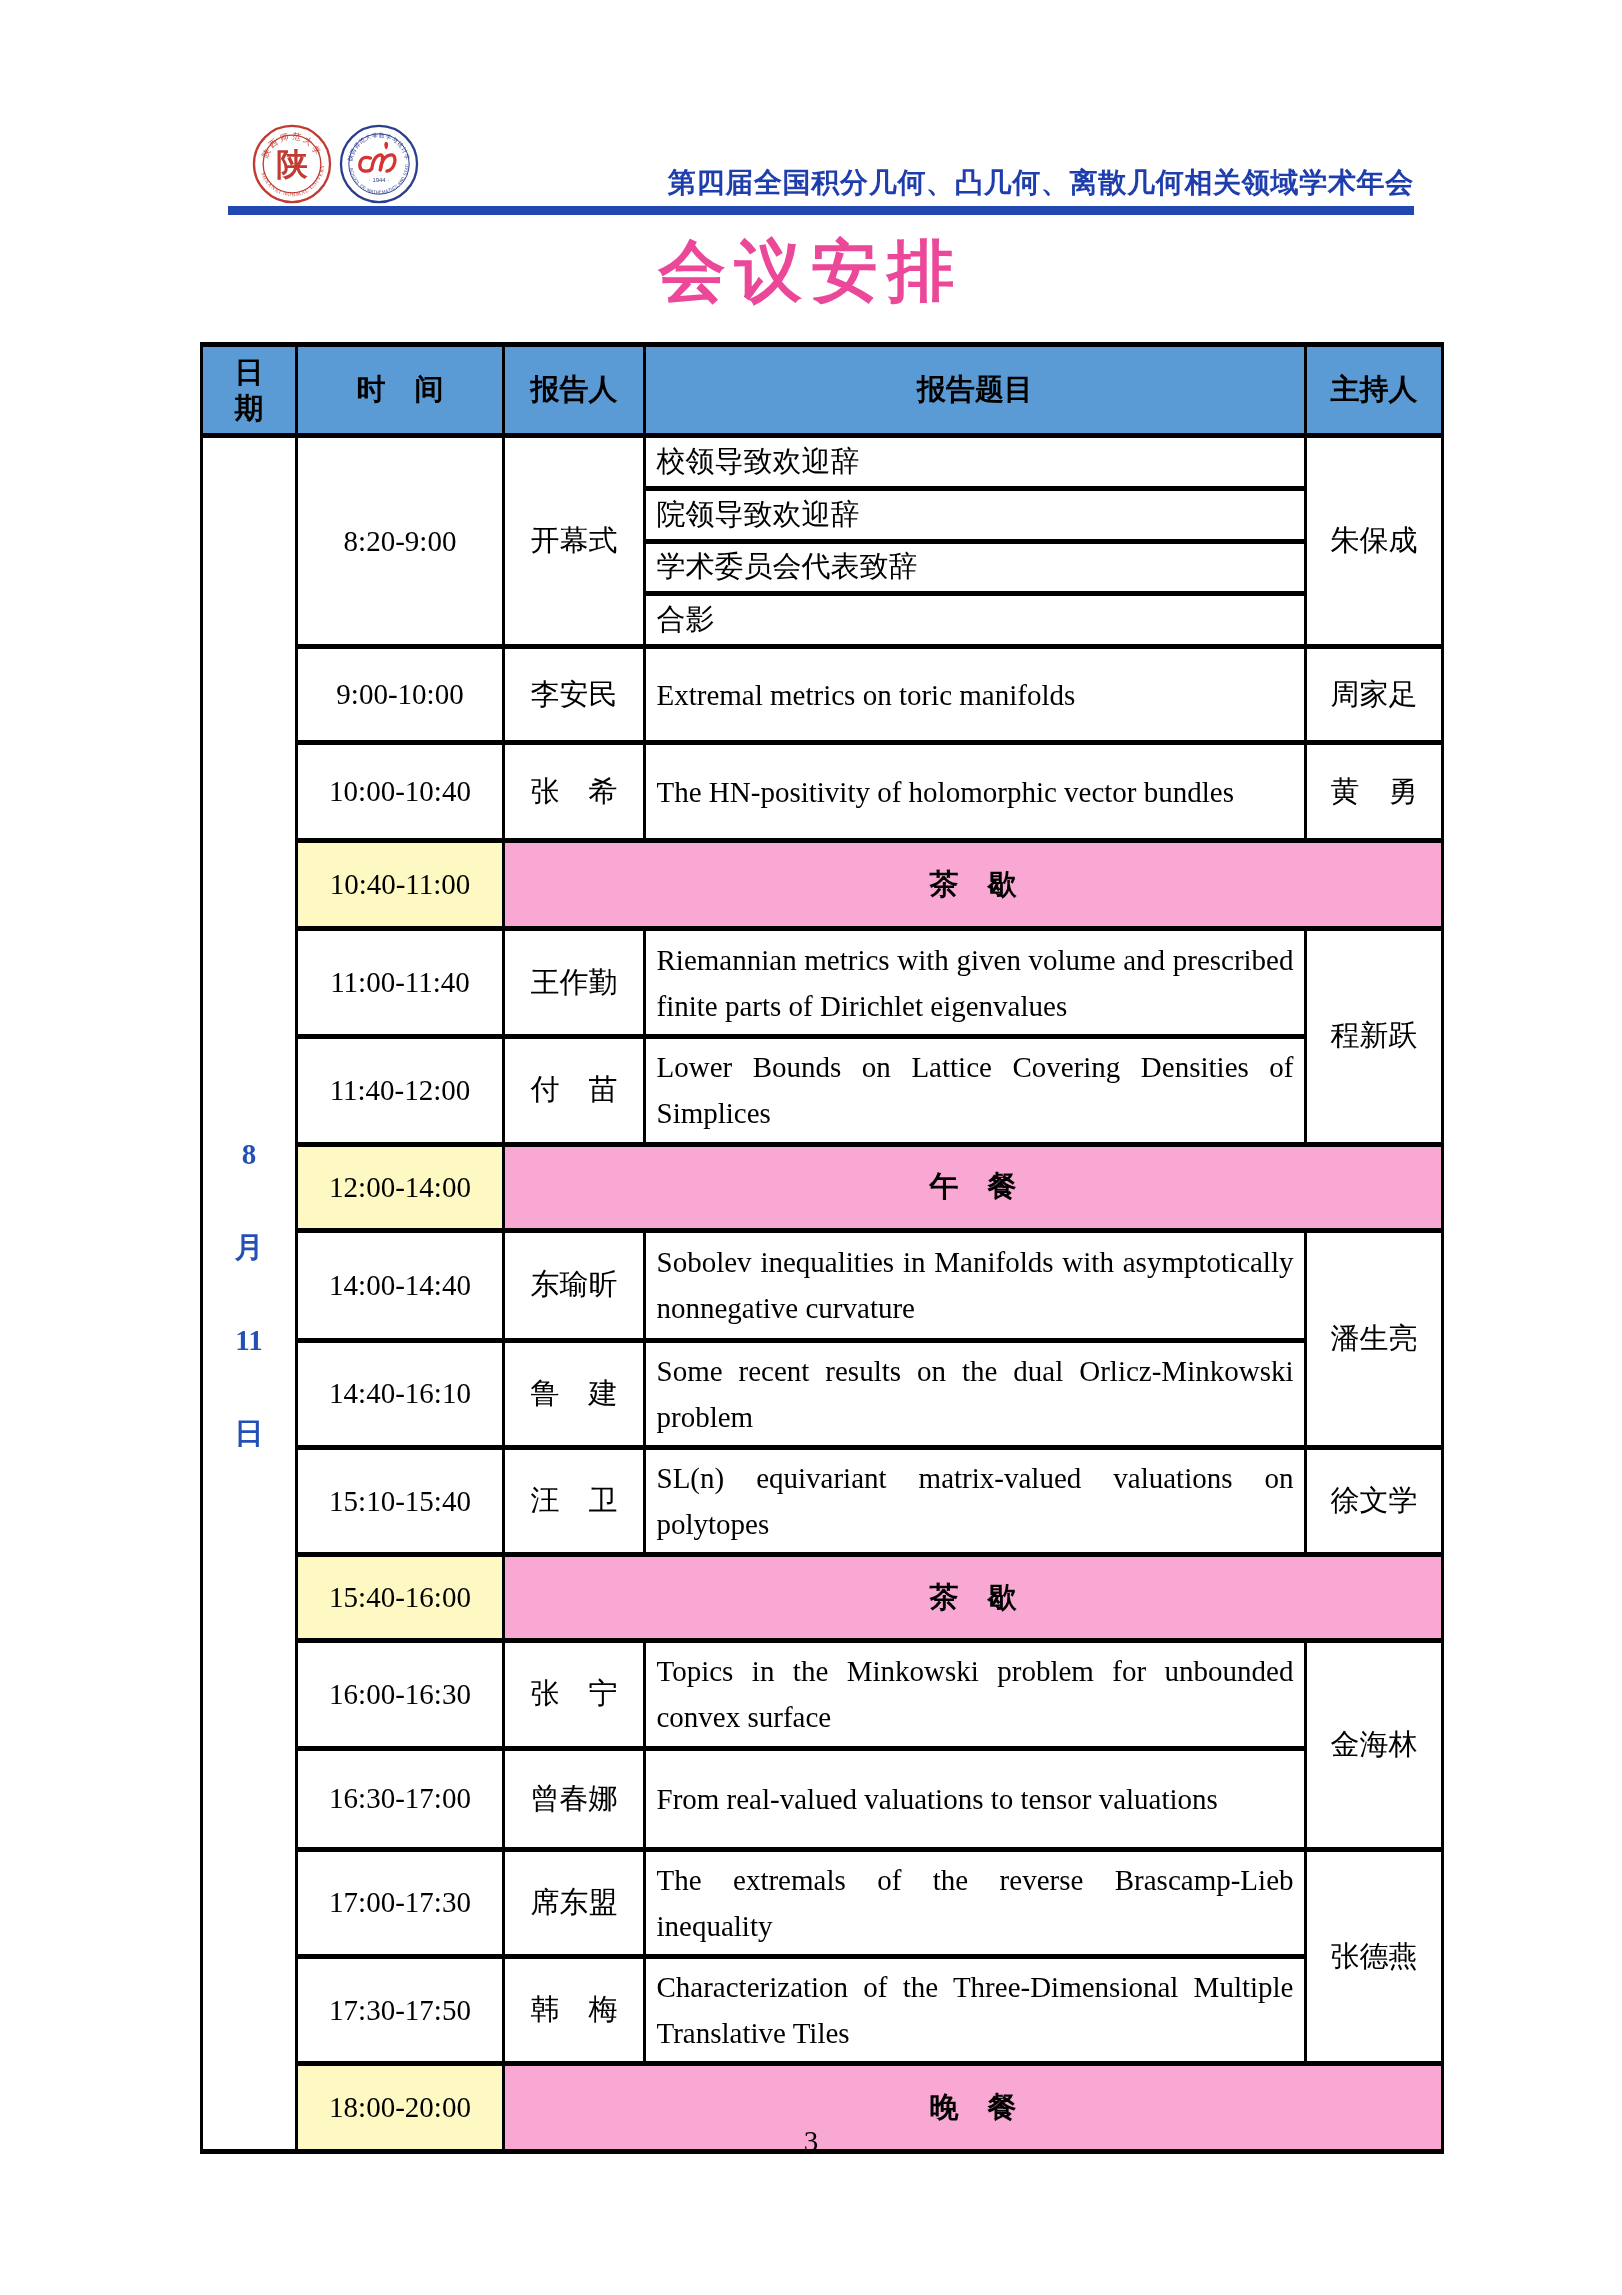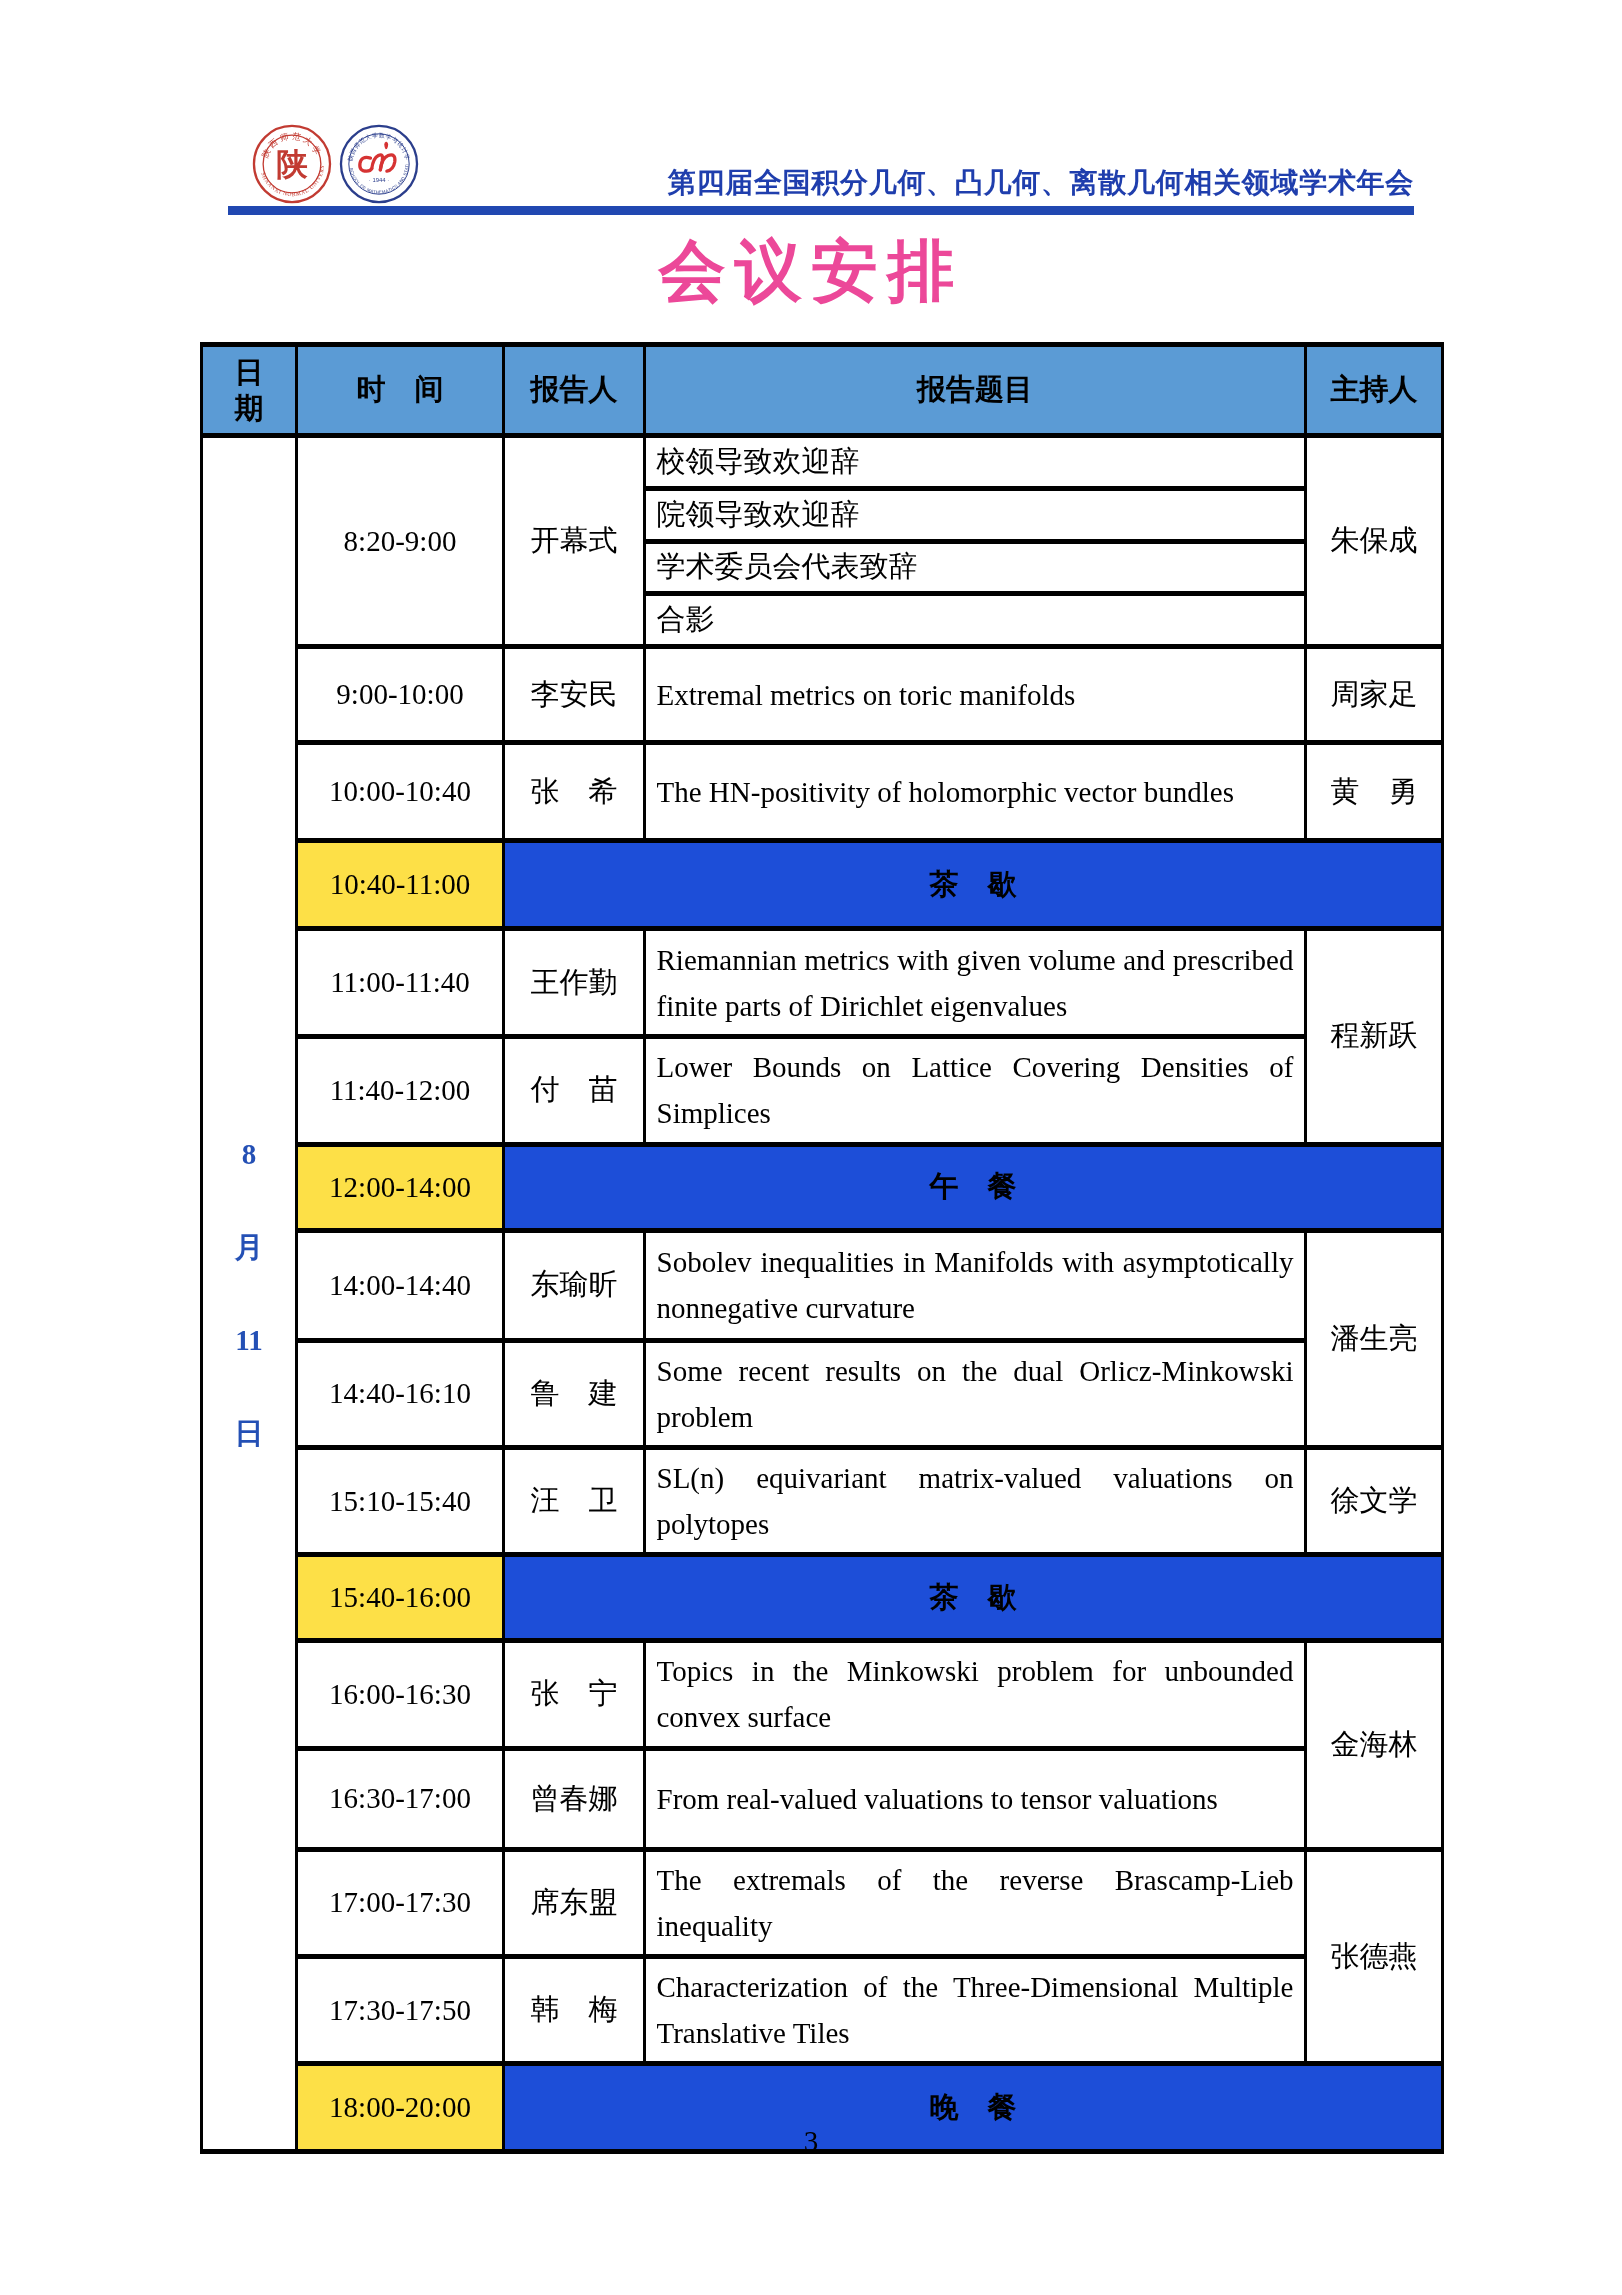--- a/index.html
+++ b/index.html
@@ -27,31 +27,31 @@
     border-collapse:collapse;table-layout:fixed;
   }
   .schedule td{
     border:3.3px solid #000;border-top-width:5.2px;border-bottom-width:5.2px;
     vertical-align:middle;font-size:29px;overflow:hidden;
   }
   .th-cell{
     background:#5B9BD5;text-align:center;
     font-family:"Liberation Sans","DejaVu Sans",sans-serif;font-weight:bold;font-size:31px;
   }
-  .bg-blue{background:#fde047;}
+  .bg-blue{background:#fef9c3;}
   .time-cell{text-align:center;}
   .speaker-cell{text-align:center;}
   .chair-cell{text-align:center;}
   .title-cell{
     text-align:justify;text-justify:inter-word;
     padding:5.2px 10.5px;line-height:46px;
   }
   .item-cell{text-align:left;padding:3.9px 10.5px;}
   .break-cell{
-    background:#1d4ed8;text-align:center;
+    background:#f9a8d4;text-align:center;
     font-family:"Liberation Sans","DejaVu Sans",sans-serif;font-weight:bold;font-size:33px;
   }
   .date-cell{
     background:#fff;text-align:center;color:#2450B5;font-weight:bold;
     font-size:35px;line-height:93px;white-space:pre-line;
   }
   .prewrap{white-space:pre-line;line-height:1.25;}
   .page-num{
     position:absolute;left:0;top:2125px;width:100%;text-align:center;font-size:29px;
   }

